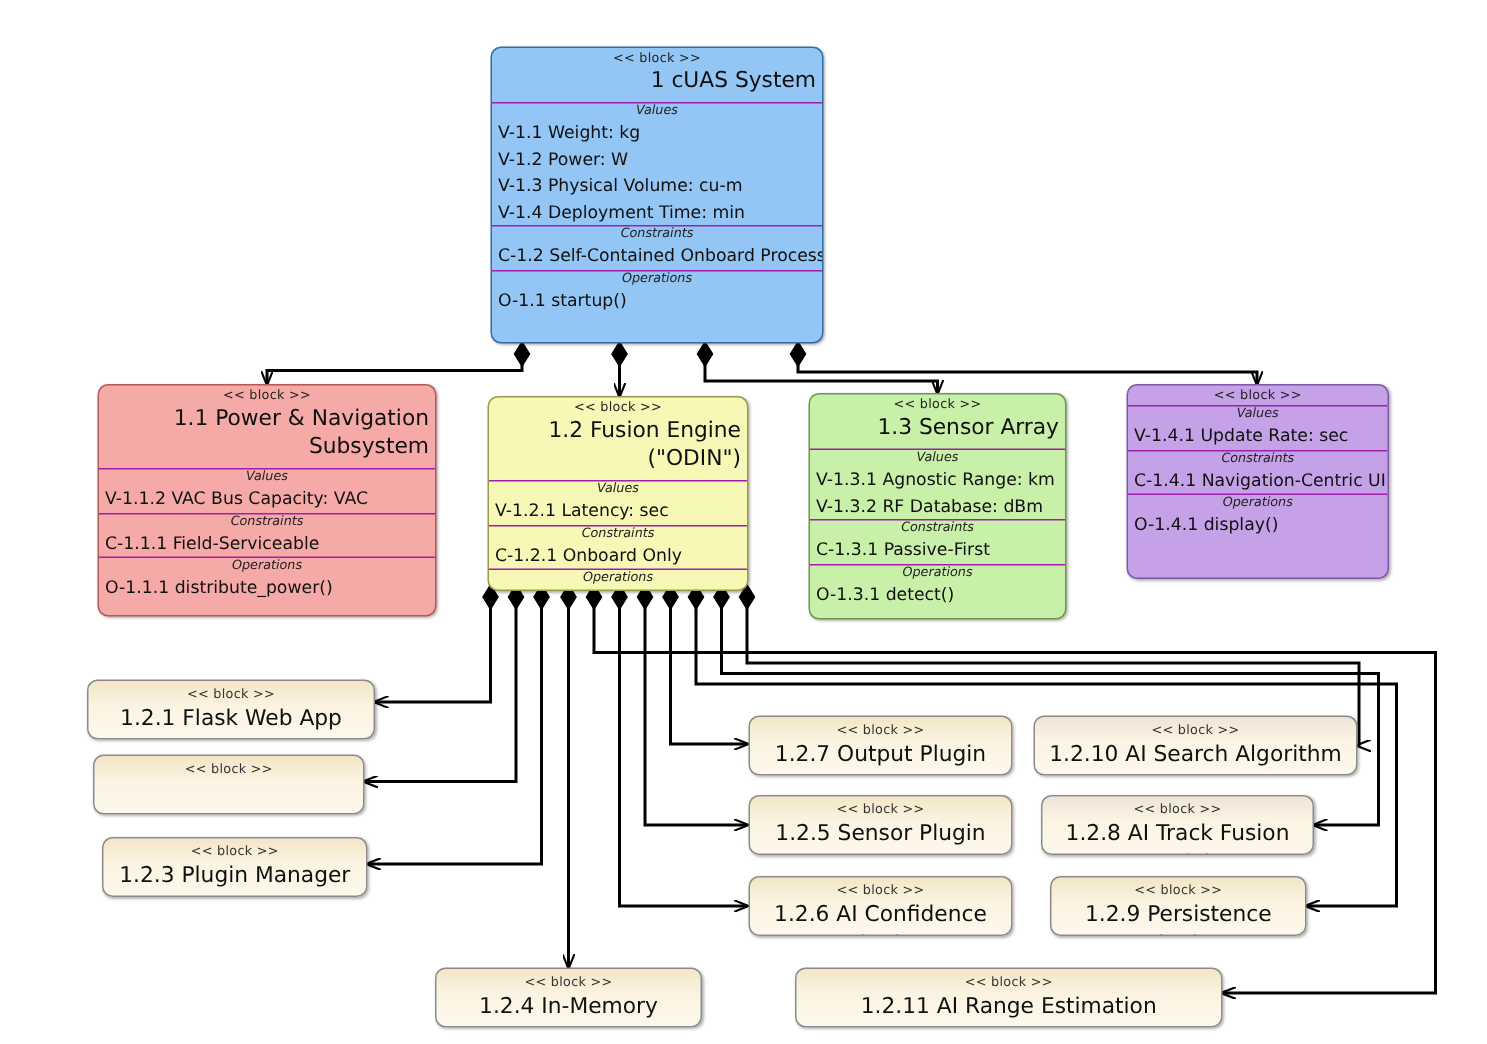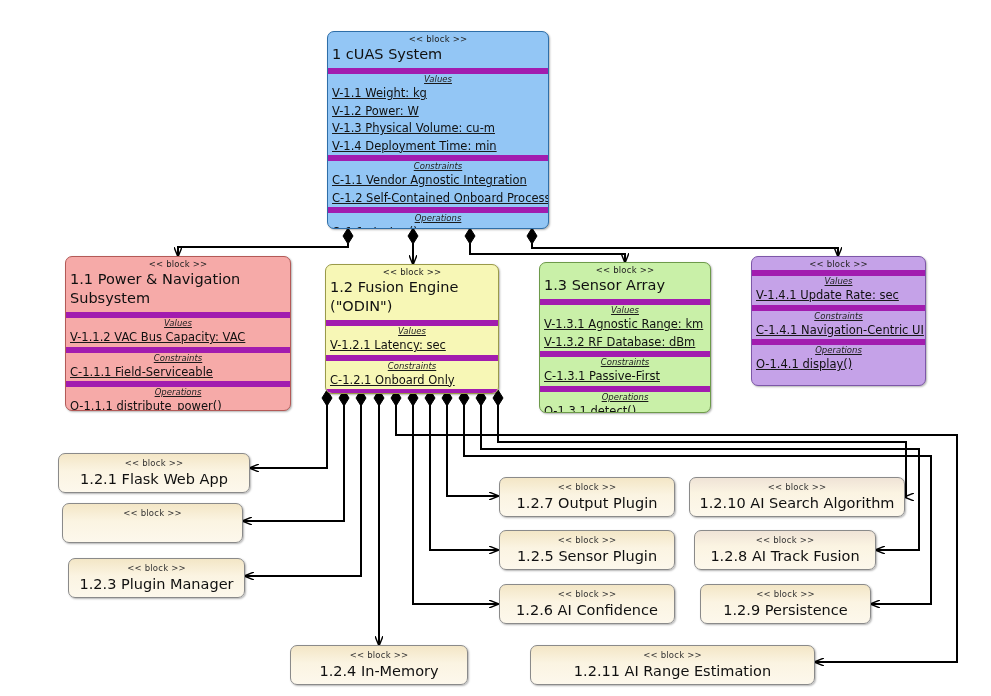--- a/index.html
+++ b/index.html
@@ -5,25 +5,25 @@
   html,body{margin:0;padding:0;background:#ffffff;}
   body{width:991px;height:696px;position:relative;overflow:hidden;
        font-family:"DejaVu Sans","Liberation Sans",sans-serif;color:#1a1a1a;}
   #canvas{position:absolute;left:0;top:0;width:991px;height:696px;}
   svg.edges{position:absolute;left:0;top:0;width:991px;height:696px;pointer-events:none;}
 
   .blk{position:absolute;box-sizing:border-box;border:1px solid #2b2b2b;border-radius:7px;
        overflow:hidden;box-shadow:1px 1px 2px rgba(0,0,0,.30);}
   .blk .stereo{font-size:8.5px;text-align:center;font-style:normal;line-height:11px;
        padding-top:2px;color:#222;letter-spacing:.2px;}
-  .blk .title{font-size:14.5px;text-align:left;line-height:19px;padding:0 4px 4px;color:#101010;}
+  .blk .title{font-size:14.5px;text-align:right;line-height:19px;padding:0 4px 4px;color:#101010;}
   .blk .sechdr{font-size:8.5px;font-style:italic;text-align:center;line-height:11px;
        border-top:1px solid #2b2b2b;color:#222;}
   .blk .item{font-size:11.5px;line-height:17.5px;padding-left:4px;white-space:nowrap;color:#101010;}
-  .blk .sec{border-top:6px solid #a21caf;text-decoration:underline;}
+  .blk .sec{border-top:1px solid #a21caf;}
   .sec .sechdr{border-top:none;}
 
   
   .c-blue{background:#93c6f5;border-color:#2e6ea8;}
   .c-pink{background:#f6aaa8;border-color:#b35a57;}
   .c-yellow{background:#f7f7b6;border-color:#9a9a4a;}
   .c-green{background:#c9f0a8;border-color:#6d9a4a;}
   .c-purple{background:#c5a2e8;border-color:#7d57a8;}
 
   
@@ -105,21 +105,20 @@
     <div class="title">1 cUAS System</div>
     <div class="sec">
       <div class="sechdr">Values</div>
       <div class="item">V-1.1 Weight: kg</div>
       <div class="item">V-1.2 Power: W</div>
       <div class="item">V-1.3 Physical Volume: cu-m</div>
       <div class="item">V-1.4 Deployment Time: min</div>
     </div>
     <div class="sec">
       <div class="sechdr">Constraints</div>
-      <div class="item">C-1.1 Vendor Agnostic Integration</div>
       <div class="item">C-1.2 Self-Contained Onboard Processing</div>
     </div>
     <div class="sec">
       <div class="sechdr">Operations</div>
       <div class="item">O-1.1 startup()</div>
     </div>
   </div>
 
   <div class="blk c-pink" style="left:65px;top:256px;width:226px;height:155px;">
     <div class="stereo">&lt;&lt; block &gt;&gt;</div>

